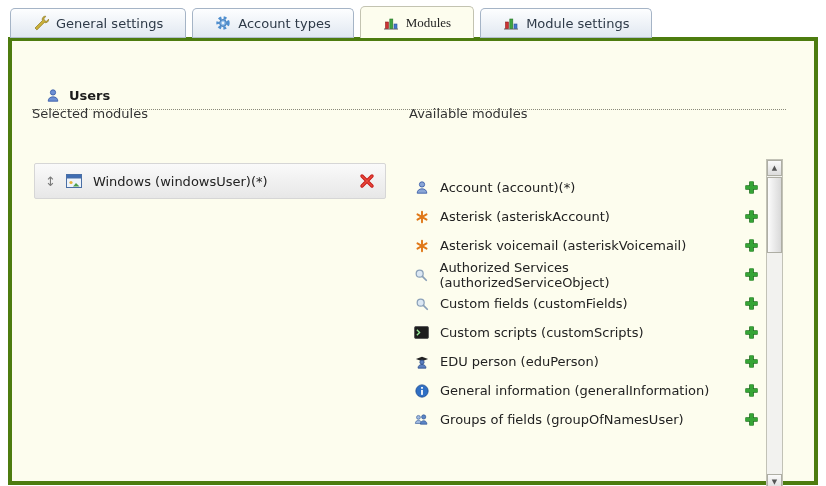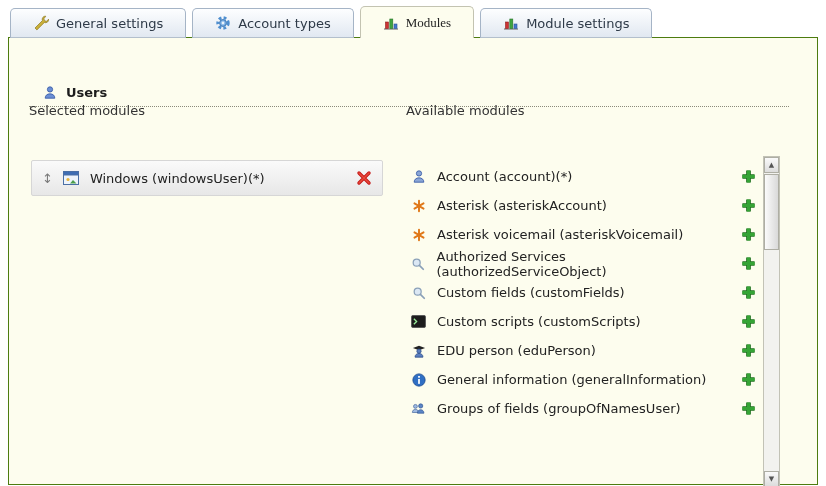--- a/index.html
+++ b/index.html
@@ -22,21 +22,21 @@
     color:#2e3a48;cursor:pointer;white-space:nowrap;
   }
   .tab.active{
     height:31px;border:1px solid #c3c3b1;border-bottom:none;
     background:#fdfdee;color:#1e1e1e;font-family:Liberation Serif, serif;
   }
   .ticon{display:flex;align-items:center;}
   .ticon svg{display:block;}
   .panel{
     position:absolute;left:8px;right:8px;top:37px;bottom:1px;
-    background:#fdfdee;border:1px solid #4d7c0f;z-index:1;padding-left:28px;
+    background:#fdfdee;border:4px solid #4d7c0f;z-index:1;padding-left:28px;
   }
   .users-head{
     position:absolute;left:34px;top:47px;
     display:flex;align-items:center;gap:9px;font-weight:bold;color:#1c1c1c;
   }
   .dotted-rule{
     position:absolute;left:20px;right:28px;top:68px;height:0;
     border-top:1px dotted #8a8a7a;
   }
   .col-label{position:absolute;top:65px;color:#333;text-align:center;}
@@ -44,21 +44,21 @@
   .col-label.right{left:397px;}
   .selected-row{
     position:absolute;left:22px;top:122px;width:352px;height:36px;
     display:flex;align-items:center;gap:10px;padding:0 10px;box-sizing:border-box;
     background:linear-gradient(#fafafa,#e7e7e7);
     border:1px solid #d6d6d6;border-radius:2px;cursor:move;
   }
   .drag-handle{color:#7a7a7a;font-size:13px;line-height:1;cursor:ns-resize;}
   .row-label{color:#222;}
   .delete-btn{margin-left:auto;display:flex;align-items:center;cursor:pointer;}
-  .avail-list{position:absolute;left:397px;top:124px;width:356px;}
+  .avail-list{position:absolute;left:397px;top:132px;width:356px;}
   .avail-row{
     display:flex;align-items:center;gap:10px;height:29px;
     padding:0 6px 0 4px;box-sizing:border-box;
   }
   .mod-icon{width:17px;display:flex;justify-content:center;align-items:center;}
   .mod-icon svg{display:block;}
   .add-btn{margin-left:auto;display:flex;align-items:center;cursor:pointer;}
   .scrollbar{
     position:absolute;left:754px;top:118px;width:17px;height:332px;
     background:#f2f2ef;border:1px solid #c2c2b6;box-sizing:border-box;

